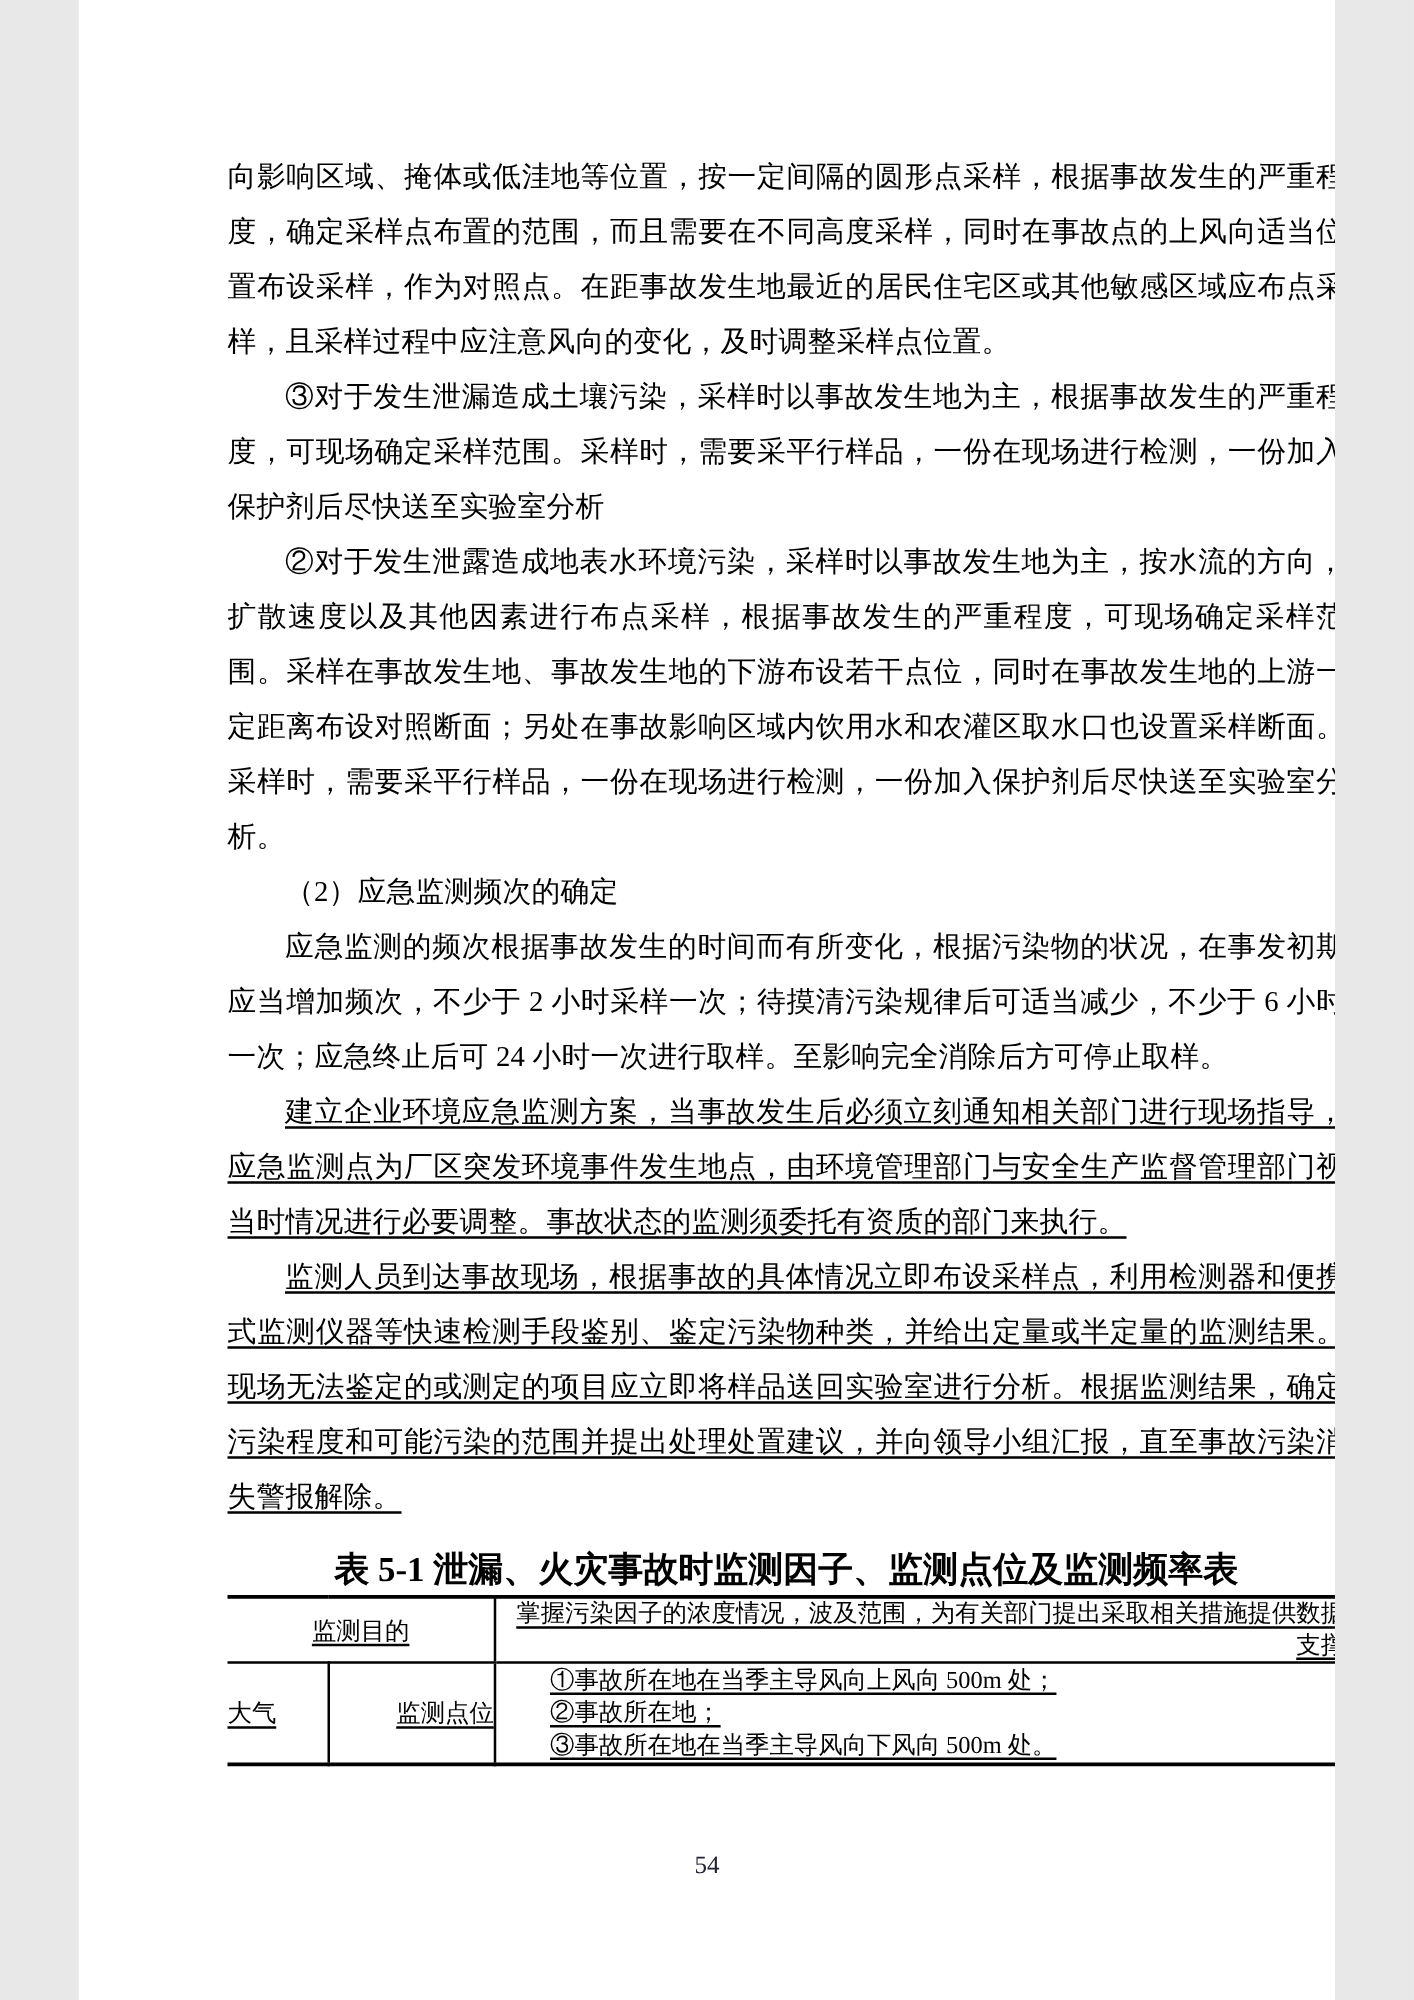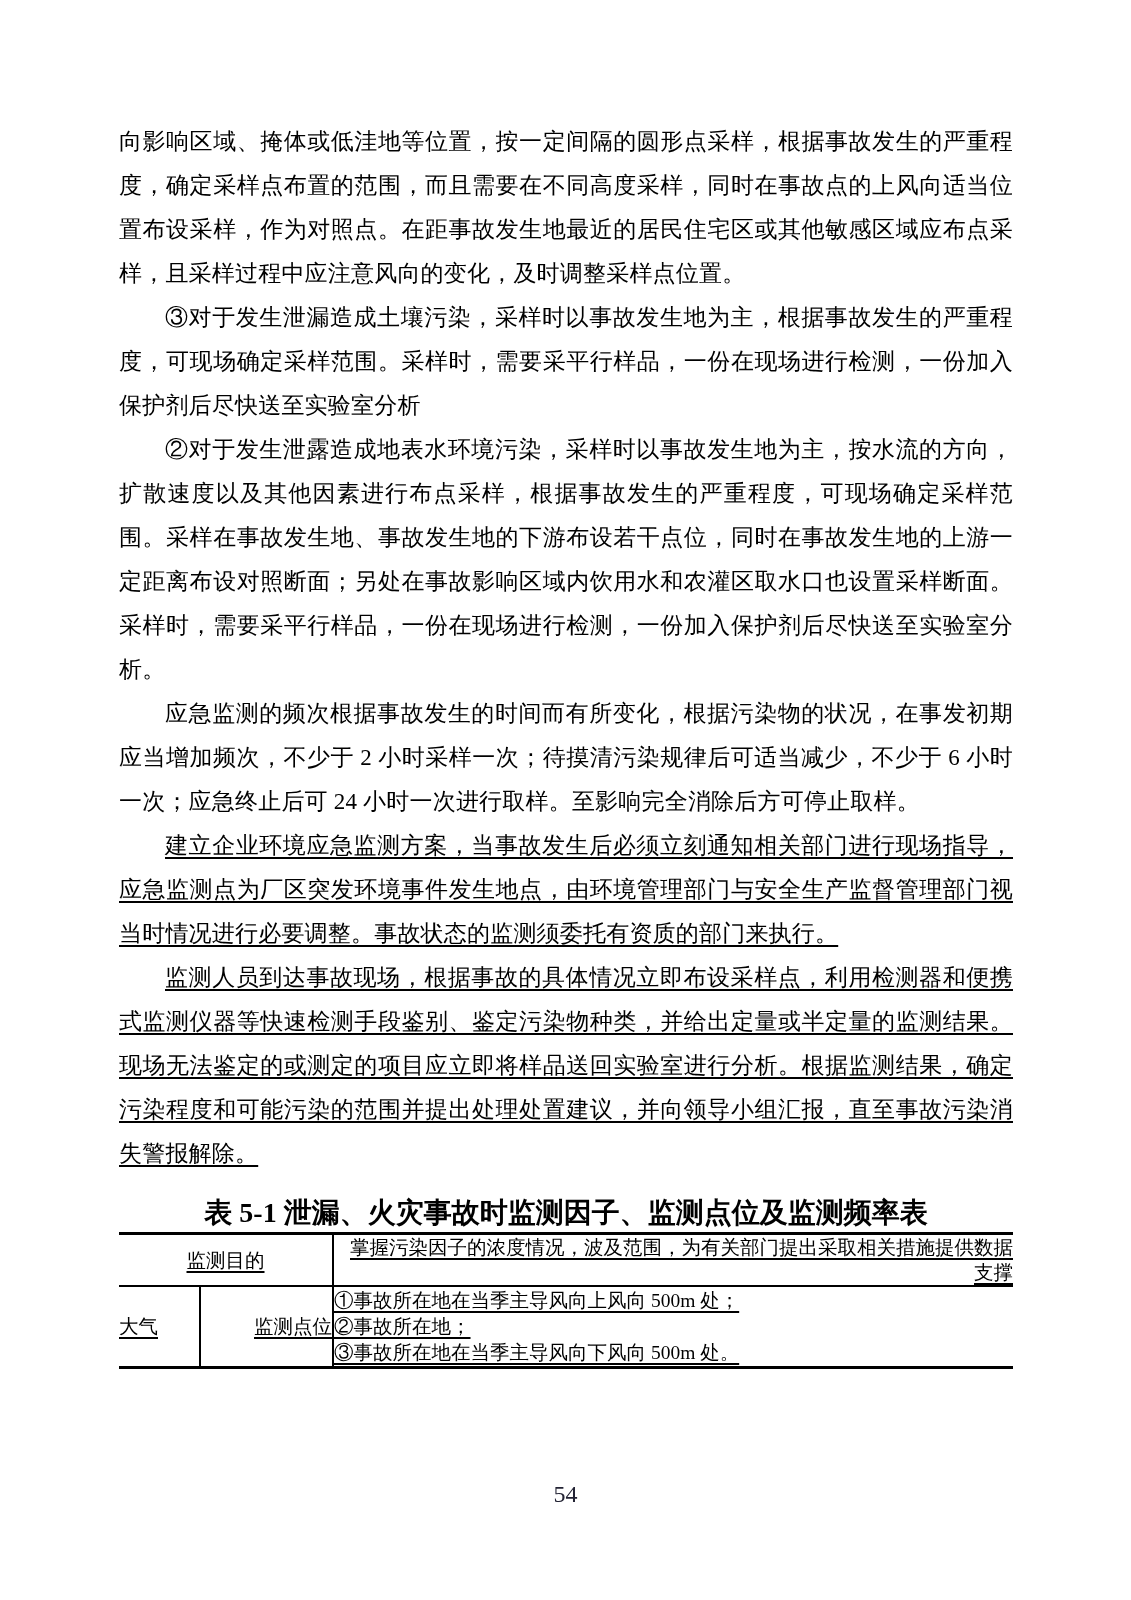--- a/index.html
+++ b/index.html
@@ -2,21 +2,21 @@
 <html><head>
 <meta charset="utf-8">
 <style>
   html, body {
     margin: 0;
     padding: 0;
     background: #e8e8e8;
   }
   .page {
     position: relative;
-    width: 1131px;
+    width: 1005px;
     height: 1600px;
     margin: 0 auto;
     background: #ffffff;
     overflow: hidden;
     color: #000000;
     font-family: "Liberation Serif", "DejaVu Serif", serif;
   }
   .content {
     position: absolute;
     left: 119px;
@@ -87,41 +87,43 @@
     text-align: left;
     height: 79px;
   }
   td.sub-label-cell {
     text-align: right;
     border-left: 2px solid #000;
   }
   .point-line {
     line-height: 26px;
     word-break: break-all;
+    padding-left: 43px;
   }
   .page-number {
     position: absolute;
     top: 1481px;
     left: 0;
     width: 100%;
     text-align: center;
-    font-size: 24px;
+    font-size: 20px;
     color: #222233;
     font-family: "Liberation Serif", "DejaVu Serif", serif;
   }
 </style>
 </head>
 <body>
 
 <div class="page">
   <div class="content">
 
     <p class="body-par">向影响区域、掩体或低洼地等位置，按一定间隔的圆形点采样，根据事故发生的严重程度，确定采样点布置的范围，而且需要在不同高度采样，同时在事故点的上风向适当位置布设采样，作为对照点。在距事故发生地最近的居民住宅区或其他敏感区域应布点采样，且采样过程中应注意风向的变化，及时调整采样点位置。</p>
     <p class="body-par indent">③对于发生泄漏造成土壤污染，采样时以事故发生地为主，根据事故发生的严重程度，可现场确定采样范围。采样时，需要采平行样品，一份在现场进行检测，一份加入保护剂后尽快送至实验室分析</p>
     <p class="body-par indent">②对于发生泄露造成地表水环境污染，采样时以事故发生地为主，按水流的方向，扩散速度以及其他因素进行布点采样，根据事故发生的严重程度，可现场确定采样范围。采样在事故发生地、事故发生地的下游布设若干点位，同时在事故发生地的上游一定距离布设对照断面；另处在事故影响区域内饮用水和农灌区取水口也设置采样断面。采样时，需要采平行样品，一份在现场进行检测，一份加入保护剂后尽快送至实验室分析。</p>
+    <p class="body-par indent">（2）应急监测频次的确定</p>
     <p class="body-par indent">应急监测的频次根据事故发生的时间而有所变化，根据污染物的状况，在事发初期应当增加频次，不少于 2 小时采样一次；待摸清污染规律后可适当减少，不少于 6 小时一次；应急终止后可 24 小时一次进行取样。至影响完全消除后方可停止取样。</p>
     <p class="body-par indent ins">建立企业环境应急监测方案，当事故发生后必须立刻通知相关部门进行现场指导，应急监测点为厂区突发环境事件发生地点，由环境管理部门与安全生产监督管理部门视当时情况进行必要调整。事故状态的监测须委托有资质的部门来执行。</p>
     <p class="body-par indent ins">监测人员到达事故现场，根据事故的具体情况立即布设采样点，利用检测器和便携式监测仪器等快速检测手段鉴别、鉴定污染物种类，并给出定量或半定量的监测结果。现场无法鉴定的或测定的项目应立即将样品送回实验室进行分析。根据监测结果，确定污染程度和可能污染的范围并提出处理处置建议，并向领导小组汇报，直至事故污染消失警报解除。</p>
 
     <div class="table-caption">表 5-1  泄漏、火灾事故时监测因子、监测点位及监测频率表</div>
 
     <table class="doc-table">
       <colgroup>
         <col style="width:81px">
         <col style="width:133px">

